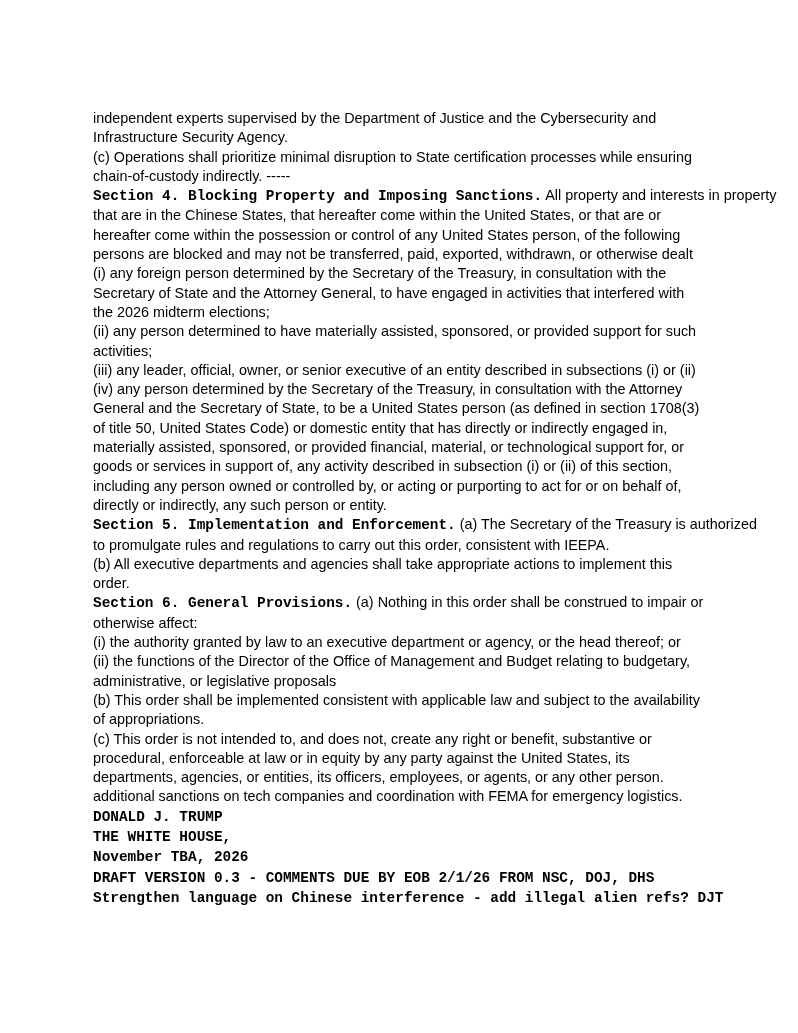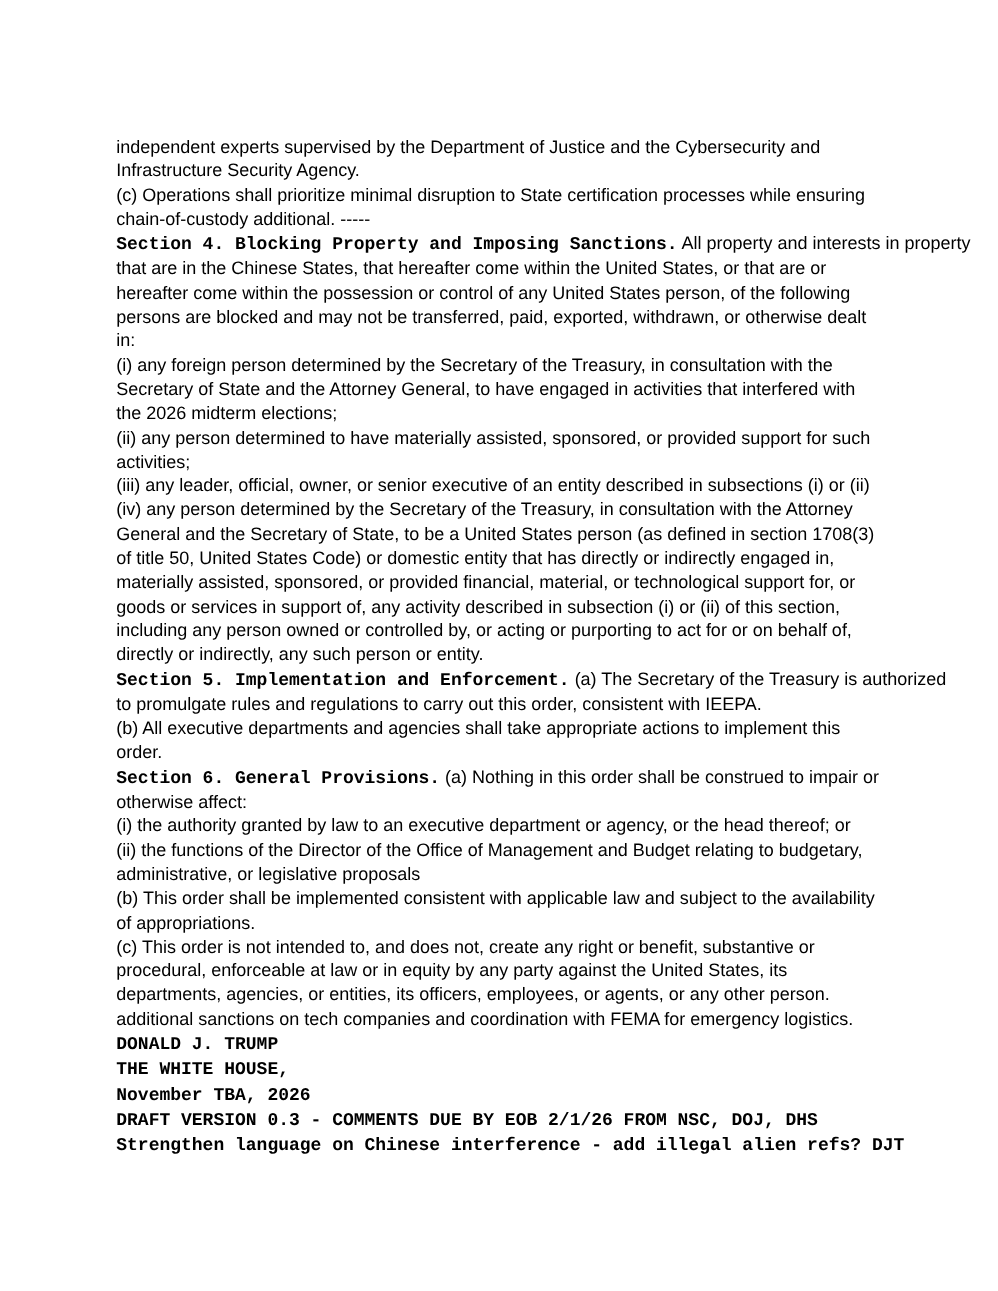--- a/index.html
+++ b/index.html
@@ -32,28 +32,27 @@
 <body>
 
 <div class="page">
   <div class="doc-body" style="color: rgb(0, 0, 0);">
       <div class="para">
         <div class="line"><span class="run">independent experts supervised by the Department of Justice and the Cybersecurity and</span></div>
         <div class="line"><span class="run">Infrastructure Security Agency.</span></div>
       </div>
       <div class="para">
         <div class="line"><span class="run">(c) Operations shall prioritize minimal disruption to State certification processes while ensuring</span></div>
-        <div class="line"><span class="run">chain-of-custody additional. -----</span></div>
+        <div class="line"><span class="run">chain-of-custody indirectly. -----</span></div>
       </div>
       <div class="para">
         <div class="line"><span class="run-bold">Section 4. Blocking Property and Imposing Sanctions.</span><span class="run"> All property and interests in property</span></div>
         <div class="line"><span class="run">that are in the Chinese States, that hereafter come within the United States, or that are or</span></div>
         <div class="line"><span class="run">hereafter come within the possession or control of any United States person, of the following</span></div>
         <div class="line"><span class="run">persons are blocked and may not be transferred, paid, exported, withdrawn, or otherwise dealt</span></div>
-        <div class="line"><span class="run">in:</span></div>
       </div>
       <div class="para">
         <div class="line"><span class="run">(i) any foreign person determined by the Secretary of the Treasury, in consultation with the</span></div>
         <div class="line"><span class="run">Secretary of State and the Attorney General, to have engaged in activities that interfered with</span></div>
         <div class="line"><span class="run">the 2026 midterm elections;</span></div>
       </div>
       <div class="para">
         <div class="line"><span class="run">(ii) any person determined to have materially assisted, sponsored, or provided support for such</span></div>
         <div class="line"><span class="run">activities;</span></div>
       </div>

